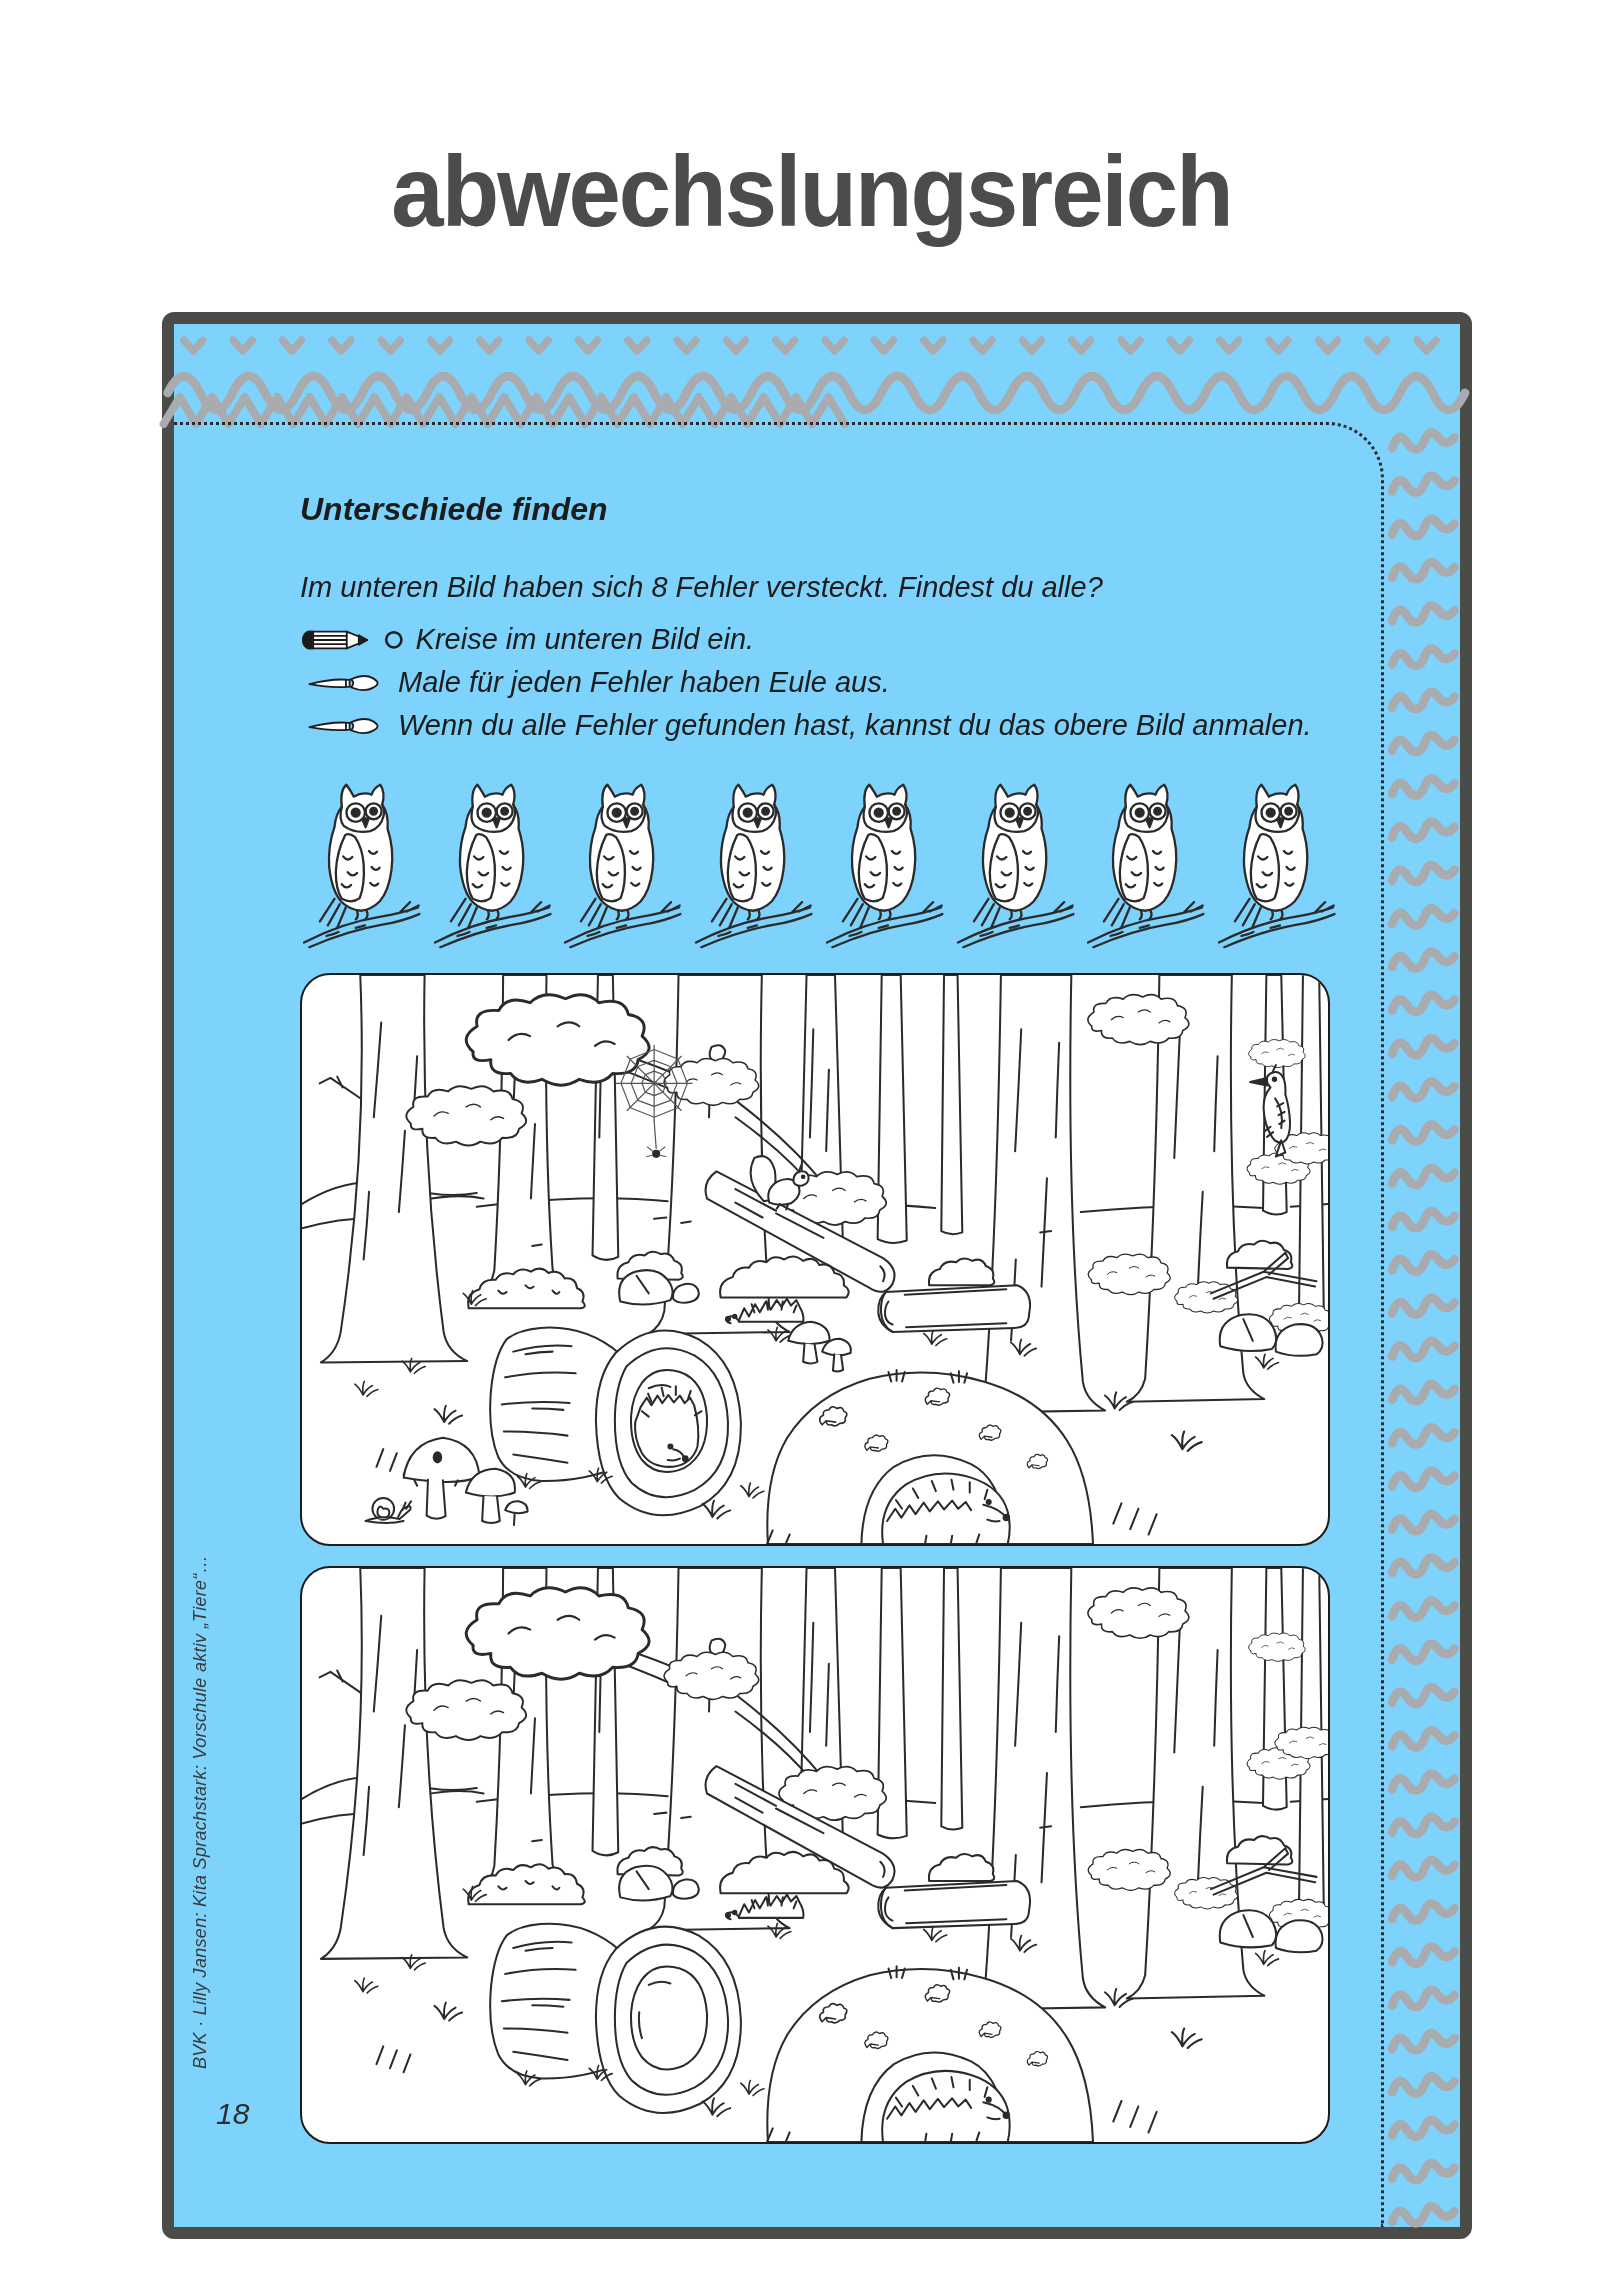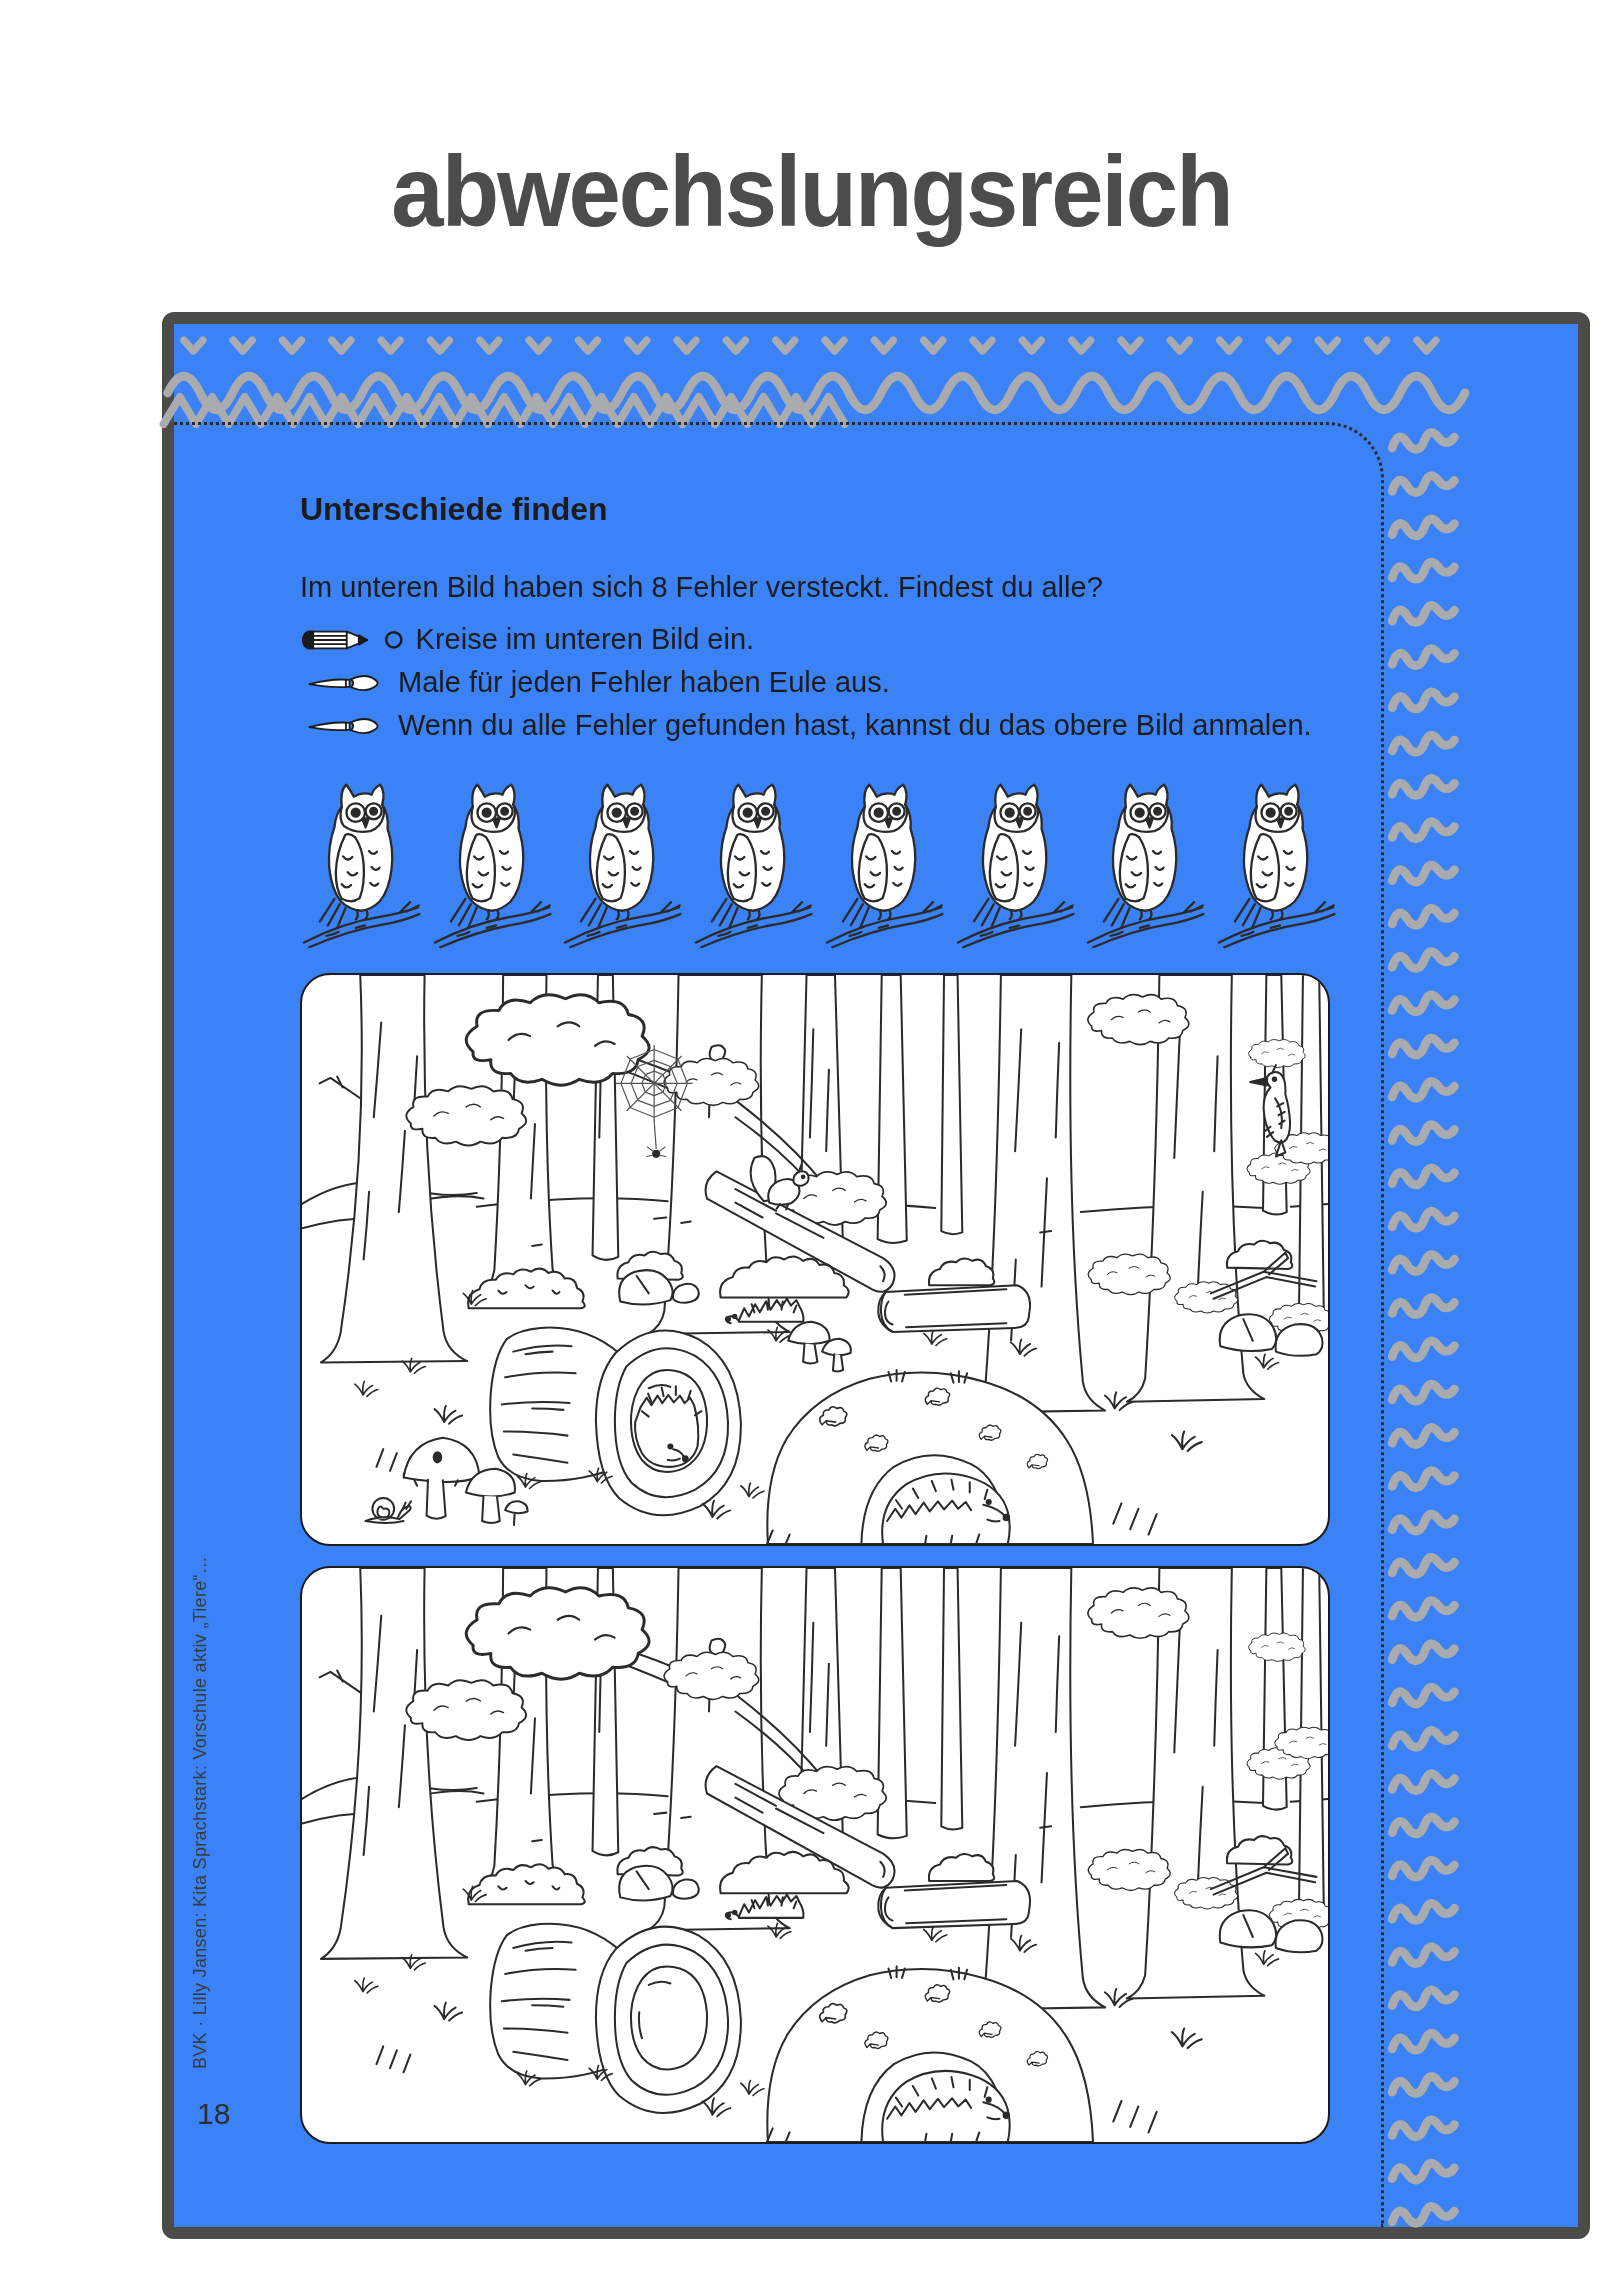--- a/index.html
+++ b/index.html
@@ -3,22 +3,22 @@
 <meta charset="utf-8">
 <style>
   html,body{margin:0;padding:0;background:#fff;}
   body{width:1623px;height:2295px;position:relative;font-family:"Liberation Sans",sans-serif;color:#1c1c1c;}
   .stage{position:absolute;inset:0;background:#fff;overflow:hidden;}
 
   .title{position:absolute;top:134px;left:0;width:1623px;margin:0;text-align:center;
     font-size:100px;font-weight:bold;letter-spacing:-2px;color:#4a4d4a;
     transform:scaleX(.94);transform-origin:center;}
 
-  .card{position:absolute;left:162px;top:312px;width:1428px;height:1927px;box-sizing:border-box;
-    border:12px solid #4b4b47;border-radius:12px;background:#3b82f6;}
+  .card{position:absolute;left:162px;top:312px;width:1310px;height:1927px;box-sizing:border-box;
+    border:12px solid #4b4b47;border-radius:12px;background:#7dd3fc;font-style:italic;}
 
   .band{position:absolute;left:0;top:0;}
   .strip{position:absolute;left:1214px;top:101px;}
   .dotted{position:absolute;left:0;top:98px;width:1210px;height:1805px;box-sizing:border-box;
     border-top:3.4px dotted #2a2a2a;border-right:3.4px dotted #2a2a2a;border-top-right-radius:57px;}
 
   .content{position:absolute;left:0;top:98px;width:1206px;box-sizing:border-box;
     padding:69px 0 0 126px;}
   .content h2{margin:0;font-size:32px;font-weight:bold;line-height:37px;}
   .intro{margin:41px 0 10px 0;font-size:29px;line-height:37px;}
@@ -31,21 +31,21 @@
   .owl{width:126px;height:170px;}
 
   .pic{width:1030px;height:573px;box-sizing:border-box;border:2.7px solid #1c1c1c;border-radius:30px;
     overflow:hidden;background:#fff;}
   .pic.upper{margin-top:24px;}
   .pic.lower{margin-top:20px;height:578px;}
   .scene{display:block;width:100%;height:100%;}
 
   .side{position:absolute;left:16px;top:1278px;height:467px;font-size:18px;color:#3a3a3a;
     writing-mode:vertical-rl;transform:rotate(180deg);white-space:nowrap;letter-spacing:0.3px;}
-  .pagenum{position:absolute;left:23px;top:1773px;font-size:30px;color:#2e2e2e;}
+  .pagenum{position:absolute;left:42px;top:1773px;font-size:30px;color:#2e2e2e;}
   svg{overflow:visible;}
 </style>
 </head>
 <body>
 
 <svg width="0" height="0" style="position:absolute">
   <defs>
     <g id="tuft">
         <path d="M0,0 q-6,-12 -12,-16 M0,0 q-1,-14 2,-20 M0,0 q6,-10 14,-14 M6,2 q8,-8 16,-10" fill="none" stroke="#2b2b2b" stroke-width="2.4" stroke-linecap="round"></path>
       </g>

